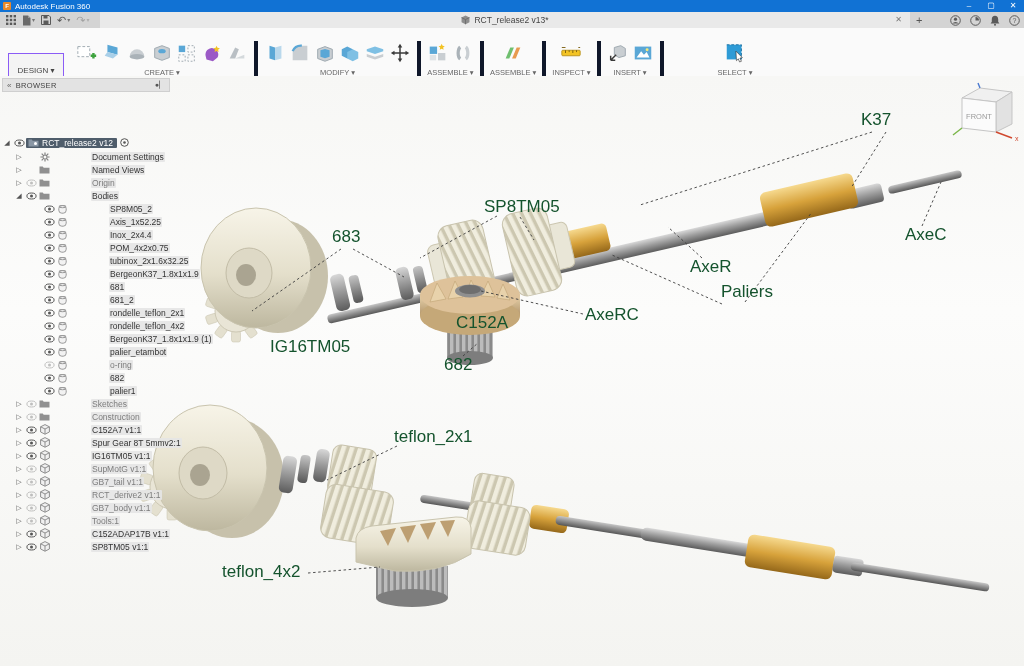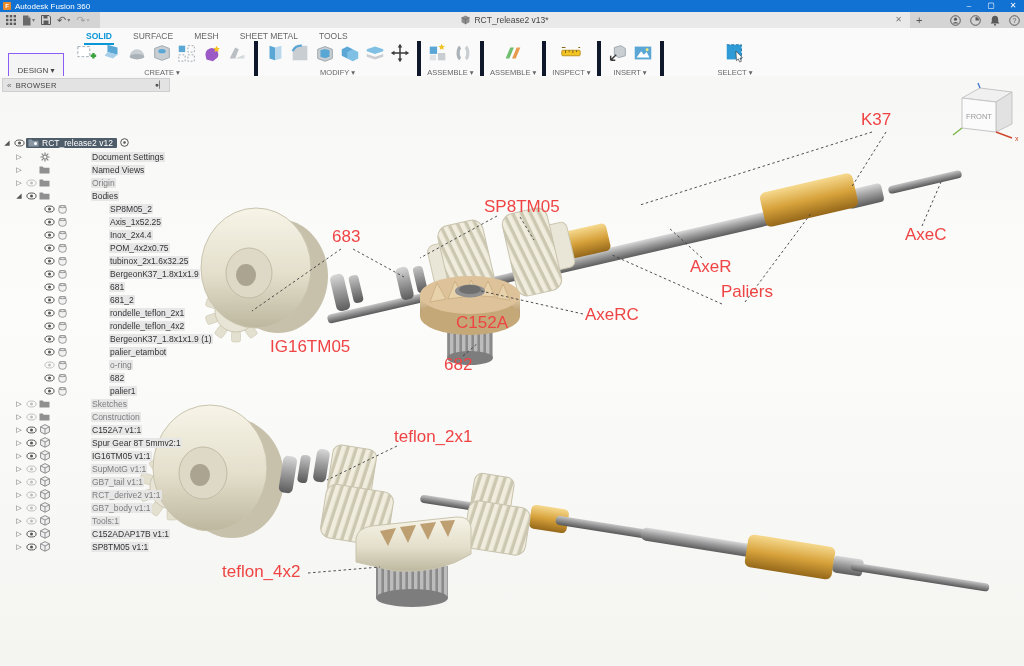--- a/index.html
+++ b/index.html
@@ -46,21 +46,21 @@
   .eyew.off{opacity:.35;}
   .ticon{width:13px;flex:none;display:flex;justify-content:center;}
   .lbl{background:rgba(229,229,229,.92);padding:0 1px;border-radius:1px;margin-left:40px;}
   .dim .lbl{color:#7d7d7d;}
   .rlbl{background:#4f5d6b;color:#fff;padding:0 4px 0 2px;display:flex;align-items:center;gap:3px;border-radius:1px;font-size:8.5px;}
   .activate{margin-left:3px;display:flex;color:#555;}
   
   .viewport{position:absolute;top:76px;left:0;width:1024px;height:590px;background:linear-gradient(180deg,#f7f7f5 0%,#fcfcfb 40%,#f4f4f1 100%);}
   .scene{position:absolute;top:76px;left:0;}
   .annos{position:absolute;top:0;left:0;width:1024px;height:666px;pointer-events:none;z-index:4;}
-  .anno{position:absolute;font-size:17px;color:#ef4444;font-family:"Liberation Sans",sans-serif;}
+  .anno{position:absolute;font-size:17px;color:#14532d;font-family:"Liberation Sans",sans-serif;}
   .viewcube{position:absolute;left:950px;top:82px;z-index:5;}
 </style>
 </head>
 <body>
 
 <div class="titlebar">
   <span class="appicon">F</span>
   <span>Autodesk Fusion 360</span>
   <div class="wincontrols">
     <span>–</span>
@@ -138,27 +138,20 @@
       <svg width="11" height="11" viewBox="0 0 11 11">
           <circle cx="5.5" cy="5.5" r="4.8" fill="none" stroke="#5a5a5a"></circle>
           <text x="5.5" y="7.8" font-size="7" text-anchor="middle" fill="#5a5a5a" font-family="Liberation Sans,sans-serif">?</text>
         </svg>
     </span>
   </div>
 </div>
 
 <div class="ribbon">
   <div class="design-btn">DESIGN ▾</div>
-  <div class="rtabs">
-    <span class="rtab active">SOLID</span>
-    <span class="rtab">SURFACE</span>
-    <span class="rtab">MESH</span>
-    <span class="rtab">SHEET METAL</span>
-    <span class="rtab">TOOLS</span>
-  </div>
   <div class="groups">
     <div class="group">
       <div class="gicons">
         <svg class="ric" viewBox="0 0 24 24">
             <rect x="2" y="5" width="13" height="11" fill="#fff" stroke="#9aa5ad" stroke-dasharray="3 2"></rect>
             <path d="M16,15 h6 M19,12 v6" stroke="#3da23d" stroke-width="2.6" fill="none"></path>
           </svg>
         <svg class="ric" viewBox="0 0 24 24">
             <path d="M7,3 L18,6 L18,14 L7,11 Z" fill="#5aa7d6"></path>
             <path d="M7,11 L18,14 L13,18 L4,15 Z" fill="#a9cfe8"></path>

